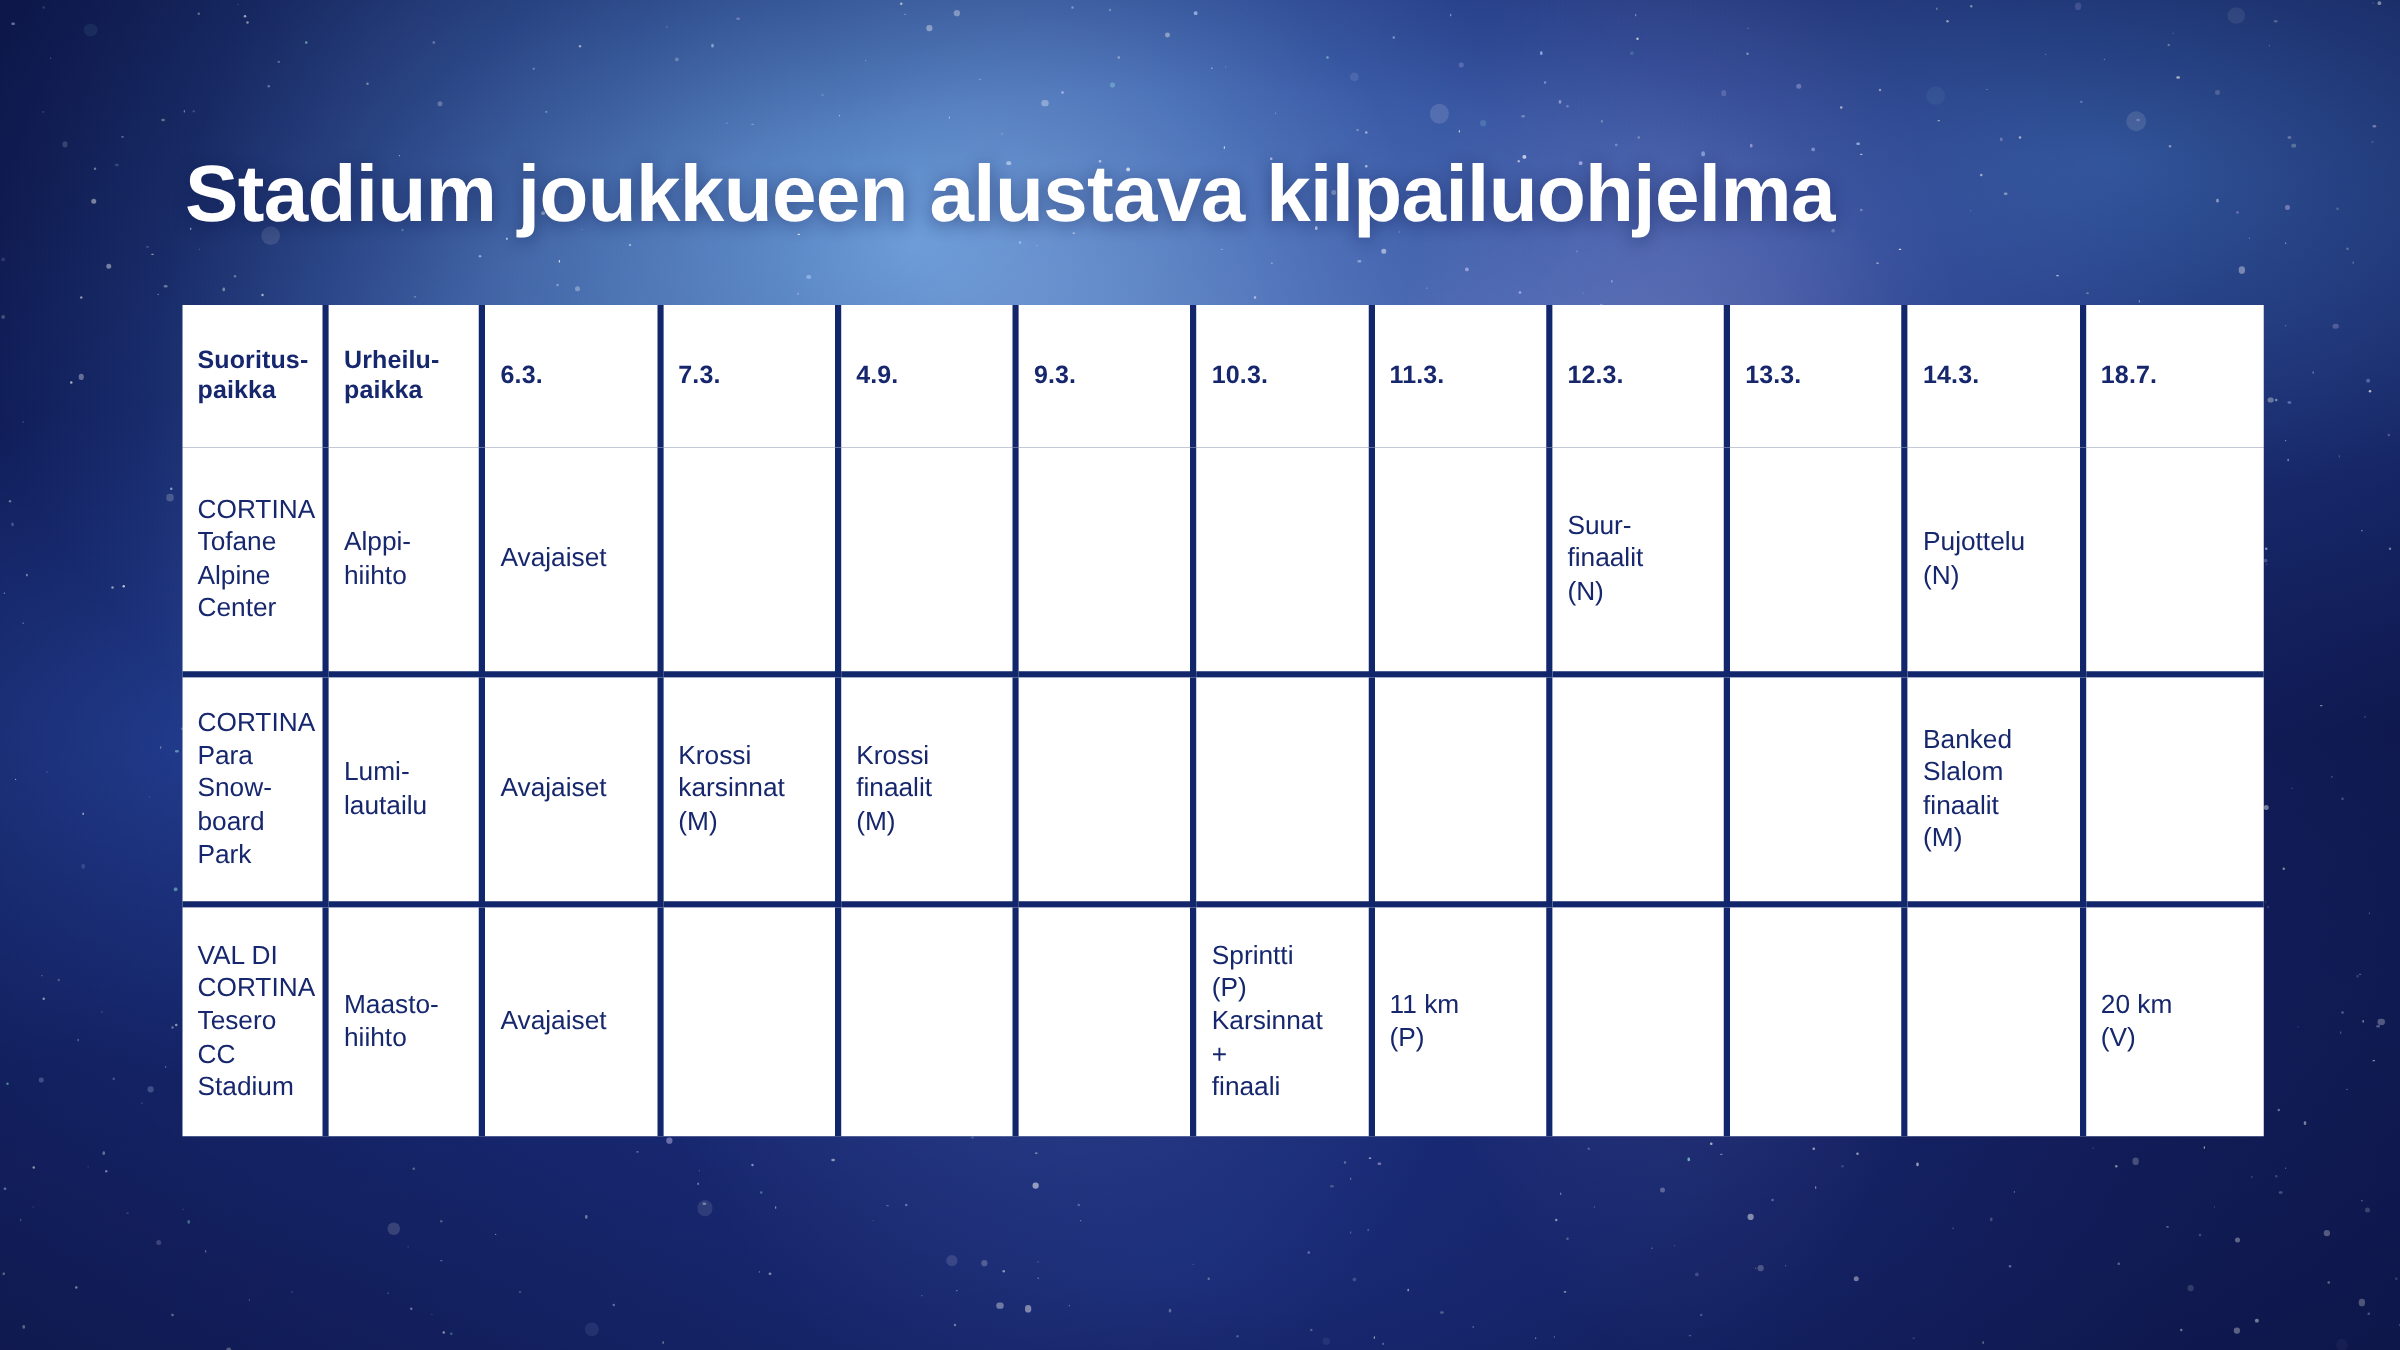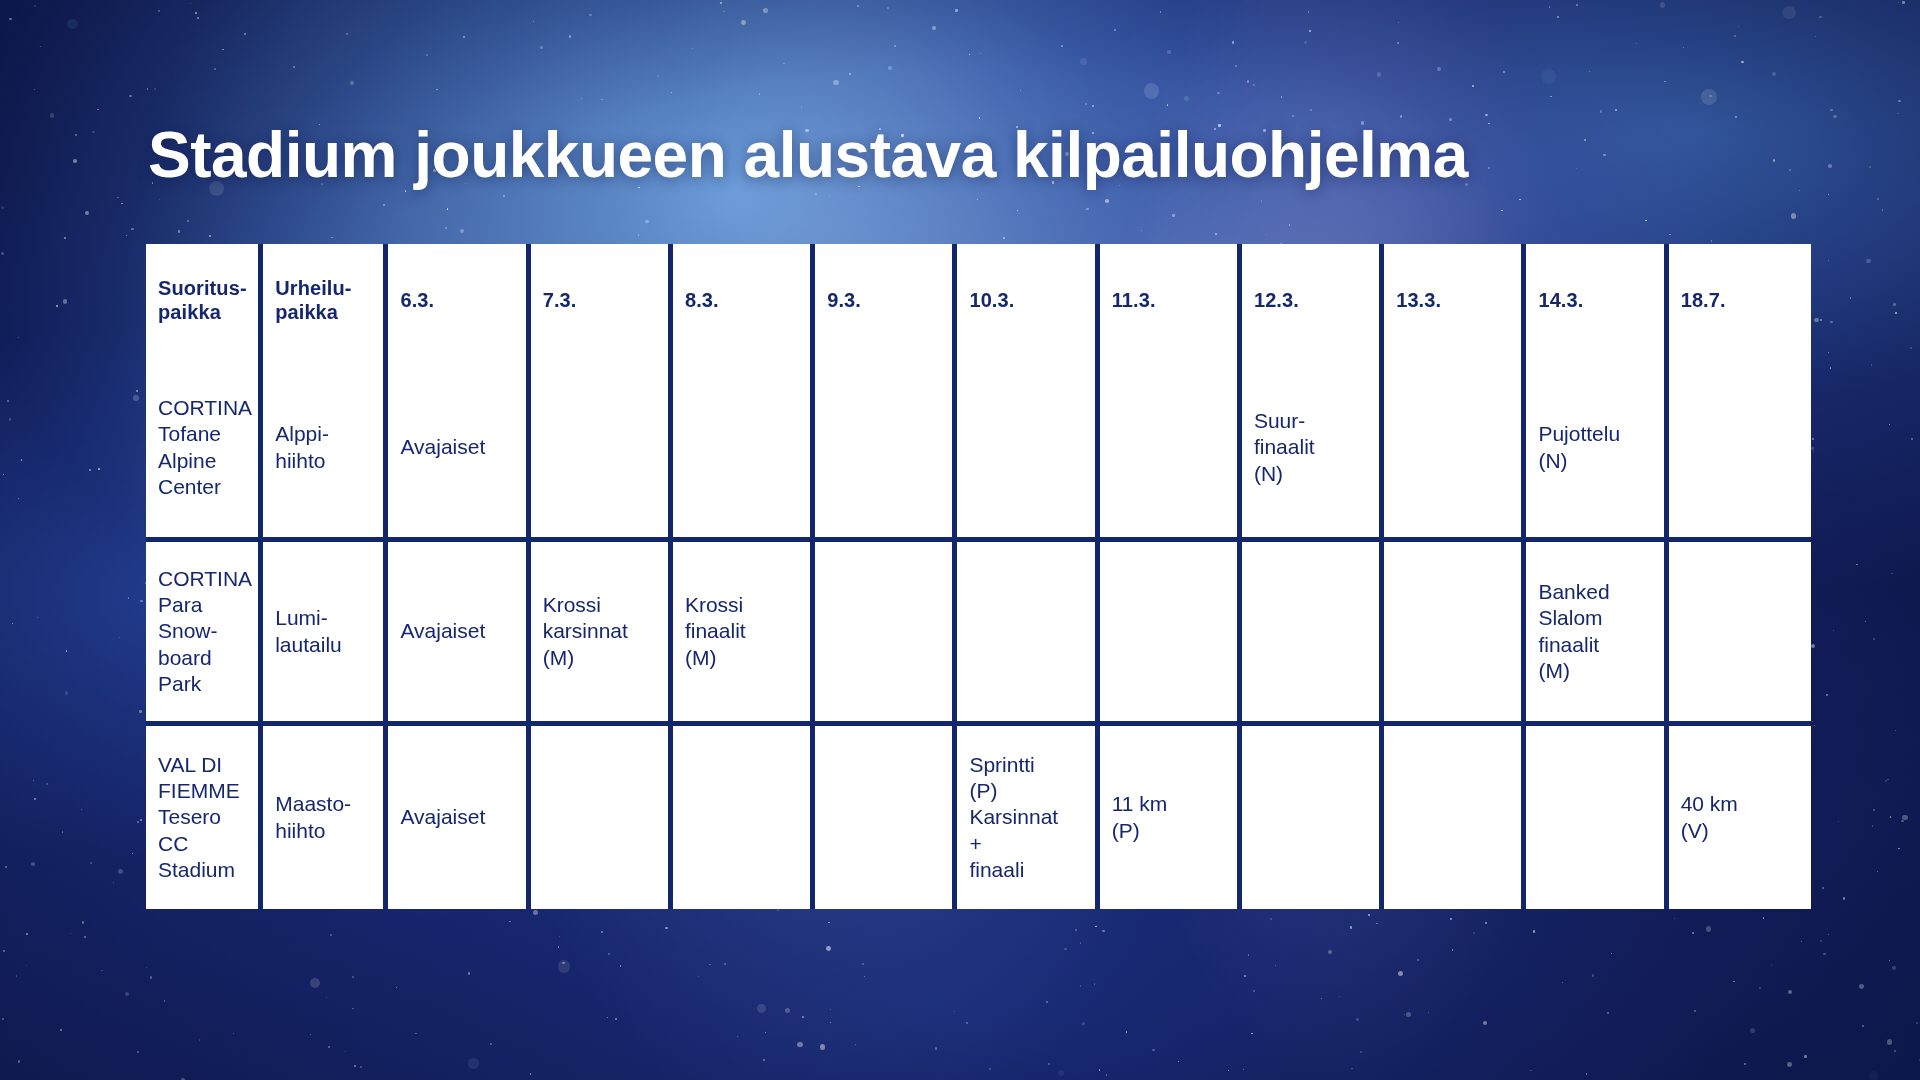--- a/index.html
+++ b/index.html
@@ -1031,21 +1031,21 @@
           <span class="cell-txt">Urheilu-
 paikka</span>
         </th>
     <th class="date-col">
           <span class="cell-txt">6.3.</span>
         </th>
         <th class="date-col">
           <span class="cell-txt">7.3.</span>
         </th>
         <th class="date-col">
-          <span class="cell-txt">8.3.</span>
+          <span class="cell-txt">4.9.</span>
         </th>
         <th class="date-col">
           <span class="cell-txt">9.3.</span>
         </th>
         <th class="date-col">
           <span class="cell-txt">10.3.</span>
         </th>
         <th class="date-col">
           <span class="cell-txt">11.3.</span>
         </th>
@@ -1155,21 +1155,21 @@
 finaalit
 (M)</span>
         </td>
         <td class="event">
           <span class="cell-txt"></span>
         </td>
       </tr>
       <tr class="row-3">
         <td class="venue">
           <span class="cell-txt">VAL DI
-FIEMME
+CORTINA
 Tesero
 CC
 Stadium</span>
         </td>
         <td class="sport">
           <span class="cell-txt">Maasto-
 hiihto</span>
         </td>
         <td class="event">
           <span class="cell-txt">Avajaiset</span>
@@ -1197,18 +1197,18 @@
         <td class="event">
           <span class="cell-txt"></span>
         </td>
         <td class="event">
           <span class="cell-txt"></span>
         </td>
         <td class="event">
           <span class="cell-txt"></span>
         </td>
         <td class="event">
-          <span class="cell-txt">40 km
+          <span class="cell-txt">20 km
 (V)</span>
         </td>
       </tr>
     </tbody>
 </table>
 
 </body></html>

